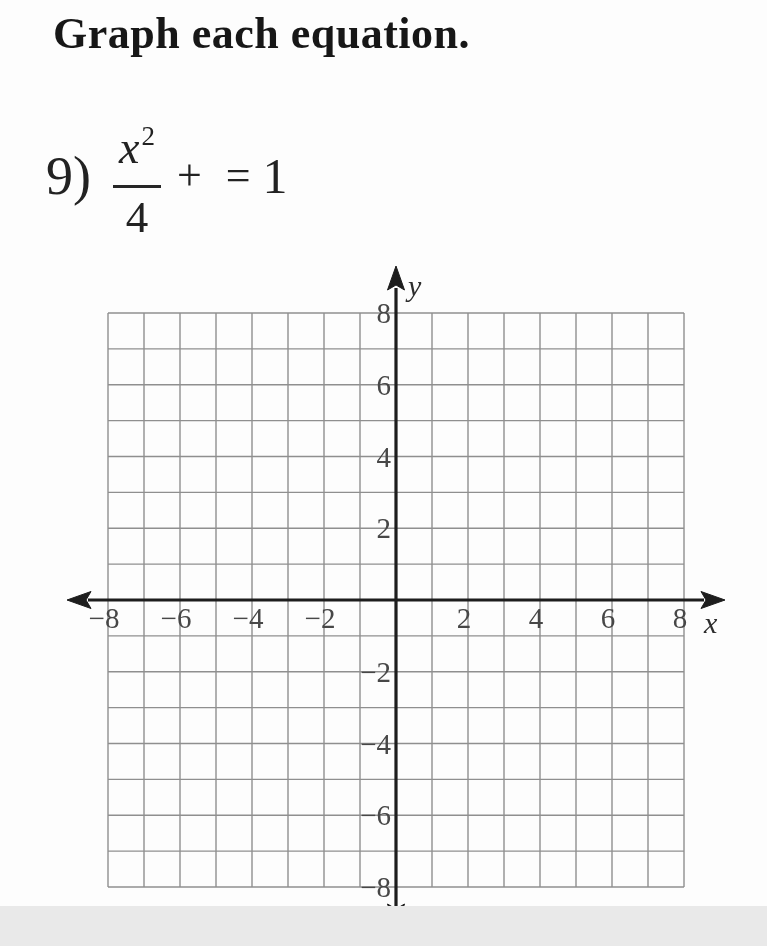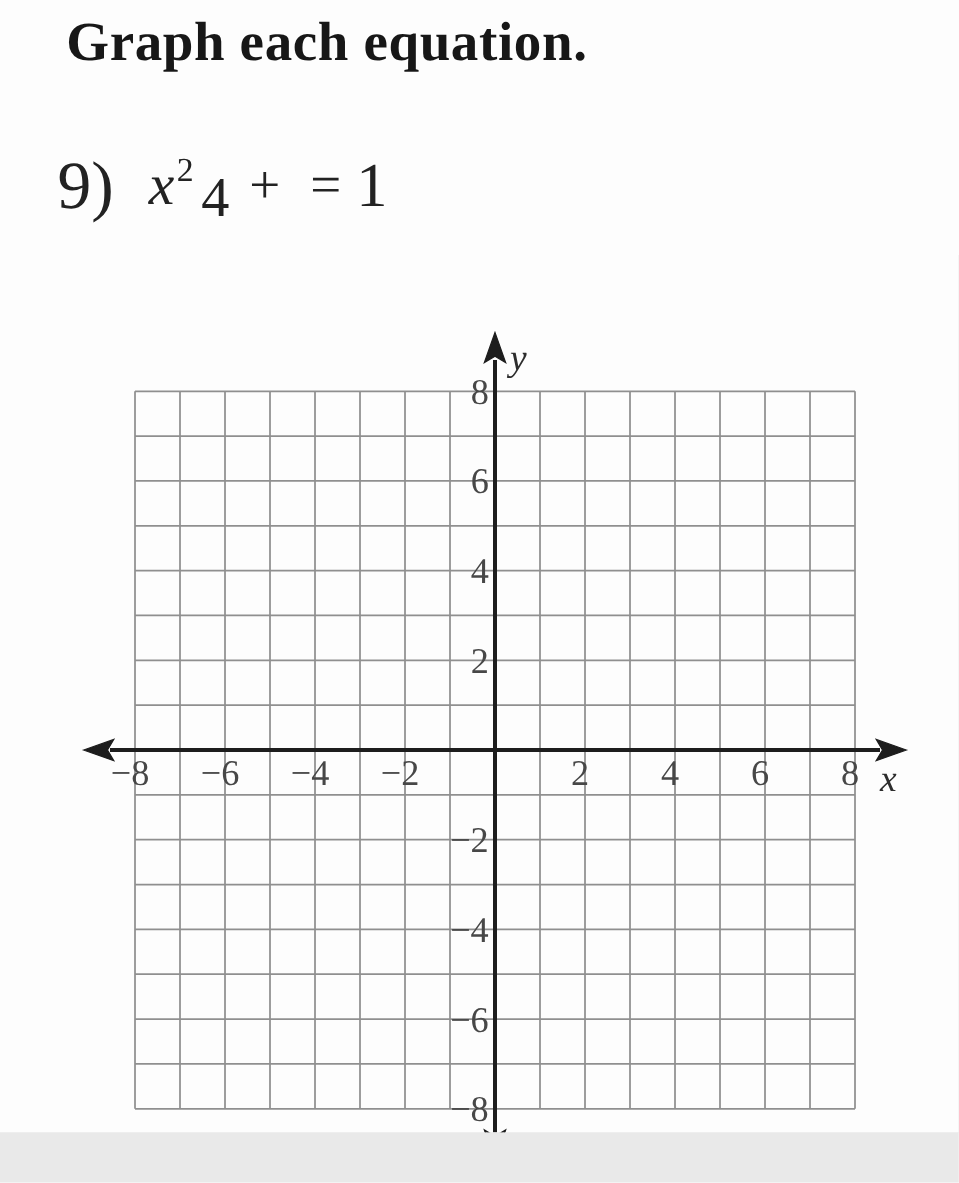--- a/index.html
+++ b/index.html
@@ -2,21 +2,21 @@
 <html><head>
 <meta charset="utf-8">
 <style>
   html,body{margin:0;padding:0;background:#e9e9e9;}
   .page{position:relative;width:767px;height:906px;background:#fdfdfd;overflow:hidden;
         font-family:"Liberation Serif",serif;color:#1b1b1b;}
   .title{position:absolute;left:53px;top:8px;margin:0;font-size:44px;font-weight:bold;
          color:#171717;letter-spacing:0.5px;white-space:nowrap;}
   .equation{position:absolute;left:46px;top:125px;display:flex;align-items:center;color:#222;}
   .prob-num{font-size:54px;line-height:1;margin-right:20px;transform:translateY(-7px);}
-  .frac{display:inline-flex;flex-direction:row;align-items:center;padding:0 2px;}
+  .frac{display:inline-flex;flex-direction:column;align-items:center;padding:0 2px;}
   .num{font-size:46px;line-height:1;padding:0 6px 14px 6px;white-space:nowrap;}
   .var{font-style:italic;}
   .exp{font-size:27px;line-height:0;display:inline-block;position:relative;top:-18px;margin-left:2px;}
   .bar{align-self:stretch;height:0;border-top:3.5px solid #262626;}
   .den{font-size:45px;line-height:1;padding-top:7px;}
   .op{font-size:44px;line-height:1;margin:0 14px;transform:translateY(-7px);}
   .op-eq{margin:0 12px 0 10px;}
   .rhs{font-size:50px;line-height:1;transform:translateY(-7px);}
   .plane{position:absolute;left:0;top:250px;}
   .plane text{font-family:"Liberation Serif",serif;}

